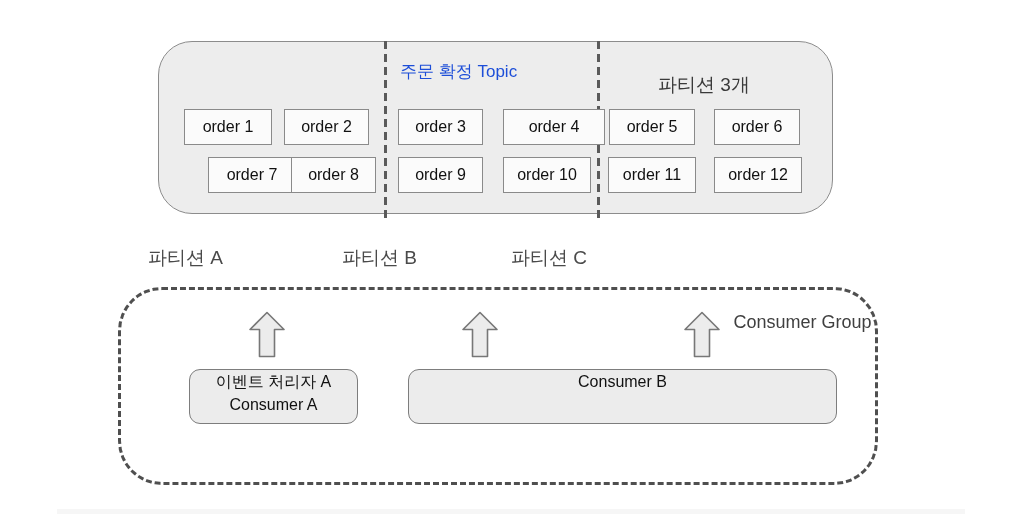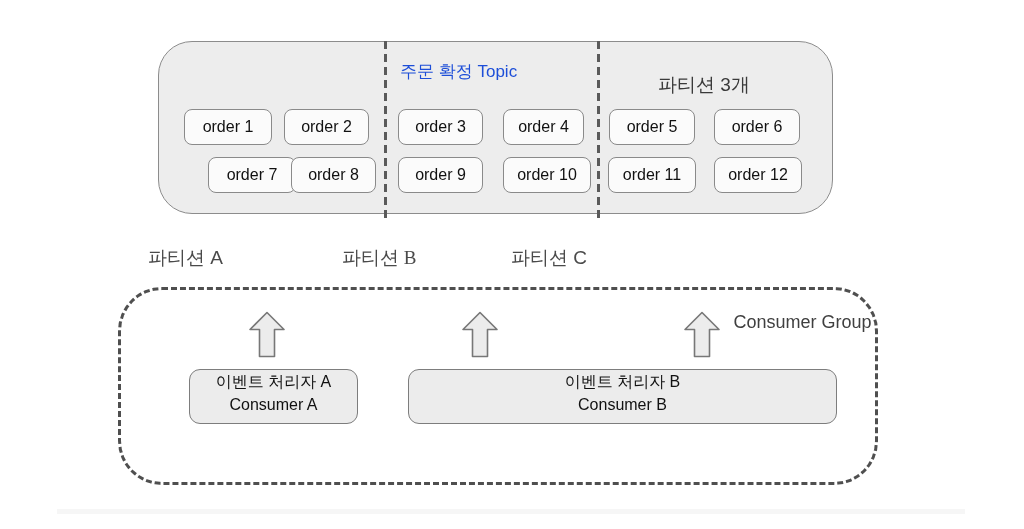--- a/index.html
+++ b/index.html
@@ -41,51 +41,51 @@
     left: 608px; top: 72px; width: 192px;
     text-align: center;
     font-size: 19px;
     color: #3a3a3a;
   }
   .order-box {
     position: absolute;
     height: 36px;
     background: #fbfbfb;
     border: 1.3px solid #8a8a8a;
-    border-radius: 8px;
+    border-radius: 0;
     box-sizing: border-box;
     display: flex;
     align-items: center;
     justify-content: center;
     font-size: 16px;
     color: #111111;
   }
   .o1  { left: 184px; top: 109px; width: 88px; }
   .o2  { left: 284px; top: 109px; width: 85px; }
   .o3  { left: 398px; top: 109px; width: 85px; }
-  .o4  { left: 503px; top: 109px; width: 81px; }
+  .o4  { left: 503px; top: 109px; width: 102px; }
   .o5  { left: 609px; top: 109px; width: 86px; }
   .o6  { left: 714px; top: 109px; width: 86px; }
   .o7  { left: 184px; top: 157px; width: 88px; margin-left: 24px; }
   .o8  { left: 291px; top: 157px; width: 85px; }
   .o9  { left: 398px; top: 157px; width: 85px; }
   .o10 { left: 503px; top: 157px; width: 88px; }
   .o11 { left: 608px; top: 157px; width: 88px; }
   .o12 { left: 714px; top: 157px; width: 88px; }
   
   .partition-label {
     position: absolute;
     top: 245px;
     width: 160px;
     text-align: left;
     font-size: 19px;
     color: #4a4a4a;
   }
   .pl-a { left: 148px; }
-  .pl-b { left: 342px; font-family: Liberation Serif, serif; }
+  .pl-b { left: 342px; }
   .pl-c { left: 511px; }
   
   .consumer-group {
     position: absolute;
     left: 118px; top: 287px;
     width: 760px; height: 198px;
     border: 3px dashed #4f4f4f;
     border-radius: 44px;
     box-sizing: border-box;
     background: transparent;
@@ -176,19 +176,18 @@
   </svg>
   <svg class="up-arrow arrow-3" viewBox="0 0 38 47">
     <path d="M19 1.5 L36 18.5 L26.5 18.5 L26.5 45.5 L11.5 45.5 L11.5 18.5 L2 18.5 Z" fill="#ececec" stroke="#777777" stroke-width="1.6" stroke-linejoin="round"></path>
   </svg>
 
   <div class="consumer-box consumer-a">
     <div>이벤트 처리자 A</div>
     <div>Consumer A</div>
   </div>
   <div class="consumer-box consumer-b">
-    <div>이벤트 처리자 B</div>
     <div>Consumer B</div>
   </div>
 
   <div class="page-edge-strip"></div>
 
 </div>
 
 </body></html>

